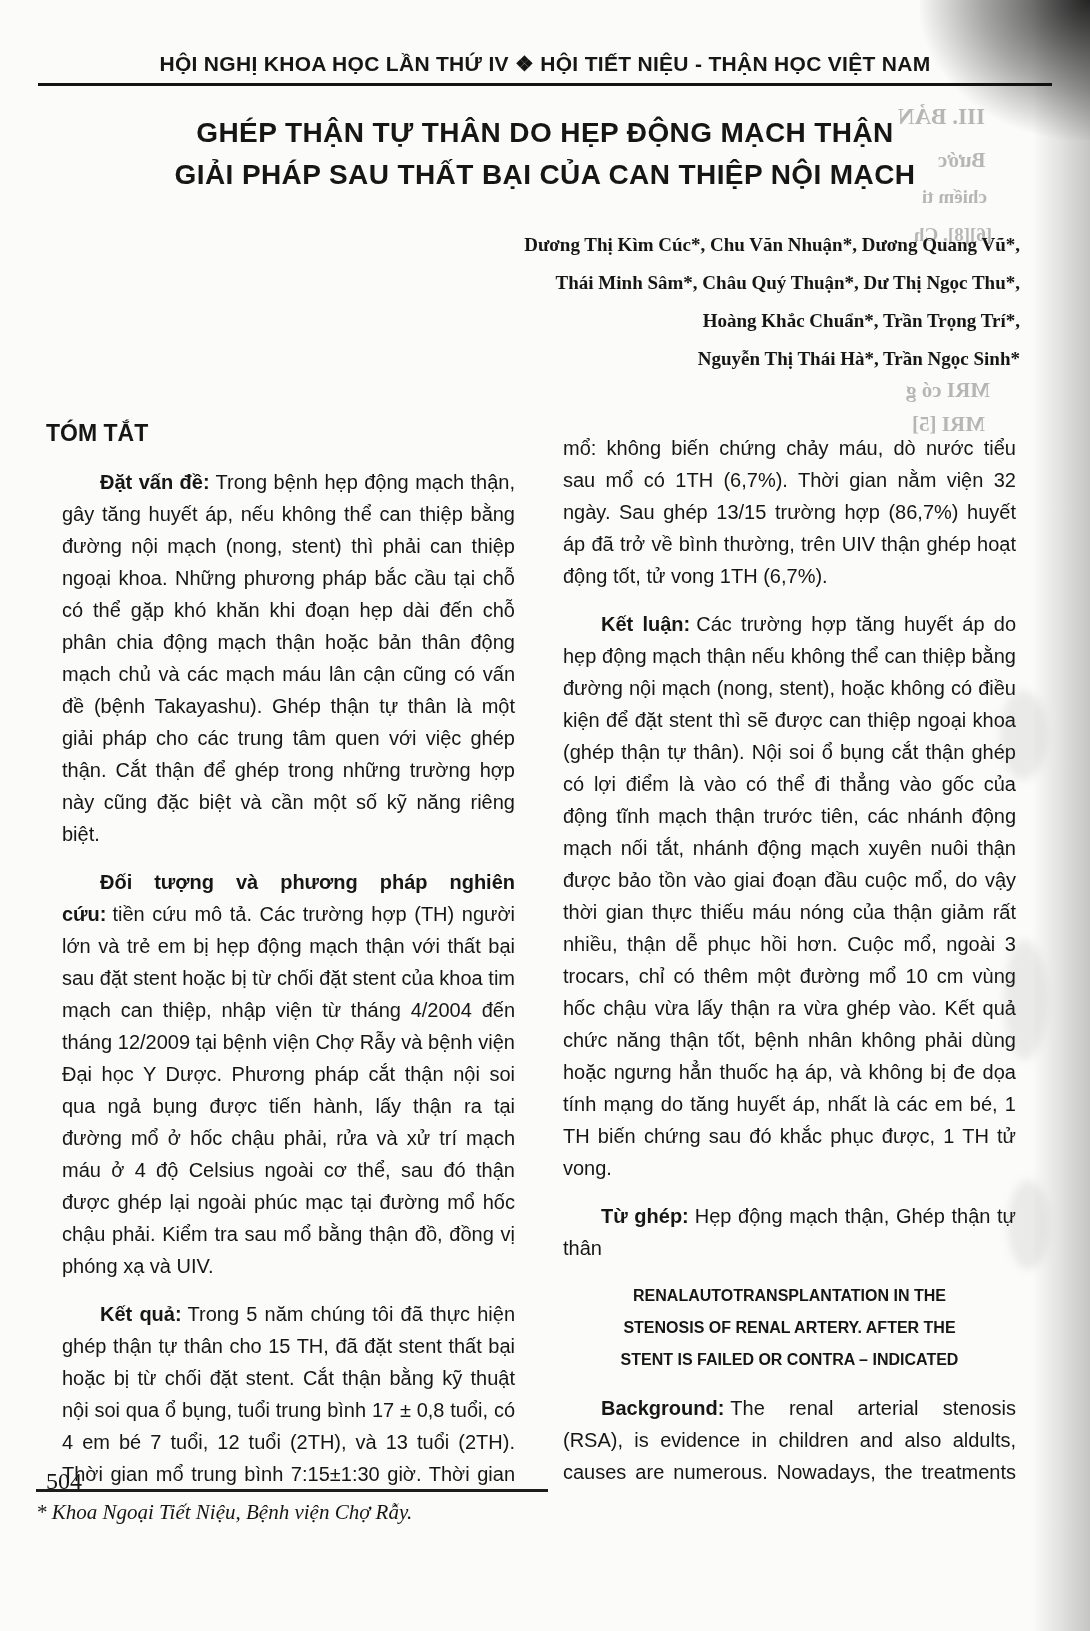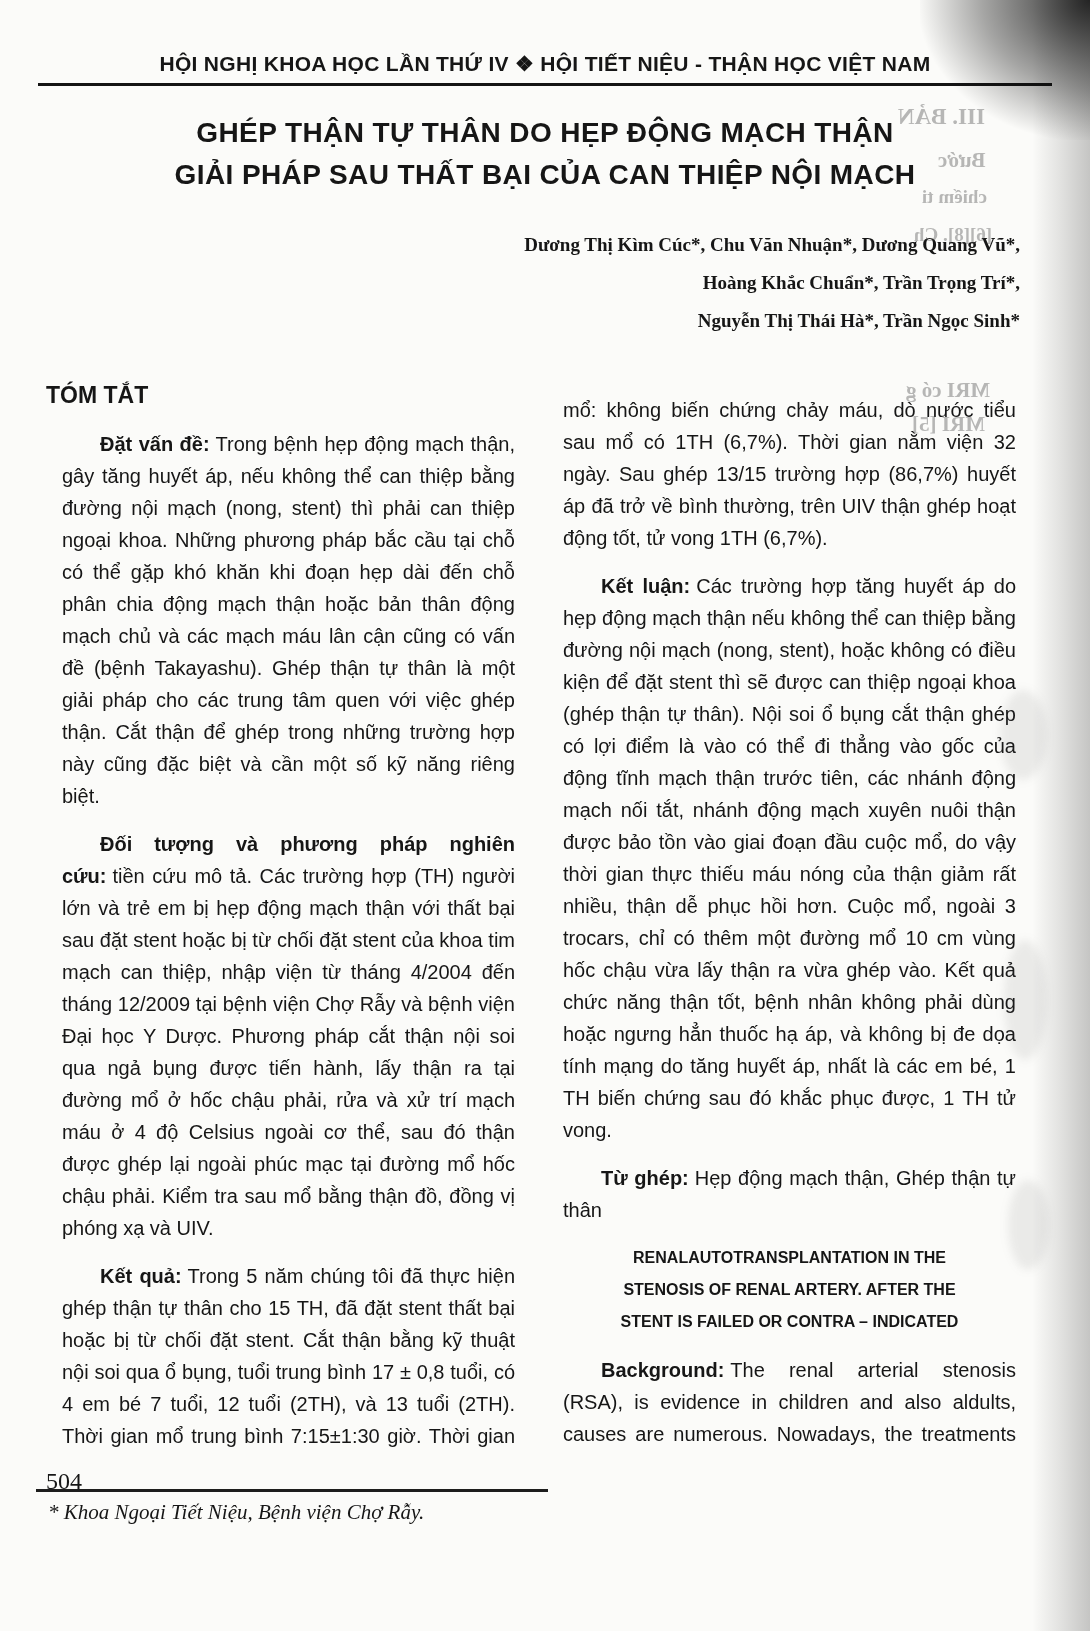--- a/index.html
+++ b/index.html
@@ -105,21 +105,21 @@
     font-size: 16px;
     line-height: 32px;
   }
 
   
   .footnote-rule {
     position: absolute; left: 36px; top: 1489px;
     width: 512px; border-top: 3px solid #1d1d1d;
   }
   .footnote {
-    position: absolute; left: 48px; top: 1500px;
+    position: absolute; left: 36px; top: 1500px;
     font-family: "Liberation Serif", serif;
     font-style: italic;
     font-size: 21px;
   }
   .page-number {
     position: absolute; left: 46px; top: 1468px;
     font-family: "Liberation Serif", serif;
     font-size: 24px;
   }
 </style>
@@ -145,20 +145,21 @@
   <div class="journal-header">HỘI NGHỊ KHOA HỌC LẦN THỨ IV ❖ HỘI TIẾT NIỆU - THẬN HỌC VIỆT NAM</div>
   <div class="header-rule"></div>
 
   <div class="paper-title">
     <div>GHÉP THẬN TỰ THÂN DO HẸP ĐỘNG MẠCH THẬN</div>
     <div>GIẢI PHÁP SAU THẤT BẠI CỦA CAN THIỆP NỘI MẠCH</div>
   </div>
 
   <div class="authors">
     <div>Dương Thị Kìm Cúc*, Chu Văn Nhuận*, Dương Quang Vũ*,</div>
+    <div>Thái Minh Sâm*, Châu Quý Thuận*, Dư Thị Ngọc Thu*,</div>
     <div>Hoàng Khắc Chuẩn*, Trần Trọng Trí*,</div>
     <div>Nguyễn Thị Thái Hà*, Trần Ngọc Sinh*</div>
   </div>
 
   <div class="columns">
 
     <div class="col">
       <div class="sec-heading">TÓM TẮT</div>
       <p><span class="lead">Đặt vấn đề:</span><span>Trong bệnh hẹp động mạch thận, gây tăng huyết áp, nếu không thể can thiệp bằng đường nội mạch (nong, stent) thì phải can thiệp ngoại khoa. Những phương pháp bắc cầu tại chỗ có thể gặp khó khăn khi đoạn hẹp dài đến chỗ phân chia động mạch thận hoặc bản thân động mạch chủ và các mạch máu lân cận cũng có vấn đề (bệnh Takayashu). Ghép thận tự thân là một giải pháp cho các trung tâm quen với việc ghép thận. Cắt thận để ghép  trong những trường hợp này cũng đặc biệt và cần một số kỹ năng riêng biệt.</span></p>
       <p><span class="lead">Đối tượng và phương pháp nghiên cứu:</span><span>tiền cứu mô tả. Các trường hợp (TH) người lớn và trẻ em bị hẹp động mạch thận với thất bại sau đặt stent hoặc bị từ chối đặt stent của khoa tim mạch can thiệp, nhập viện từ tháng 4/2004 đến tháng 12/2009 tại bệnh viện Chợ Rẫy và bệnh viện Đại học Y Dược. Phương pháp cắt thận nội soi qua ngả bụng được tiến hành, lấy thận ra tại đường mổ ở hốc chậu phải, rửa và xử trí mạch máu ở 4 độ Celsius ngoài cơ thể, sau đó thận được ghép lại ngoài phúc mạc tại đường mổ hốc chậu phải. Kiểm tra sau mổ bằng thận đồ, đồng vị phóng xạ và UIV.</span></p>

